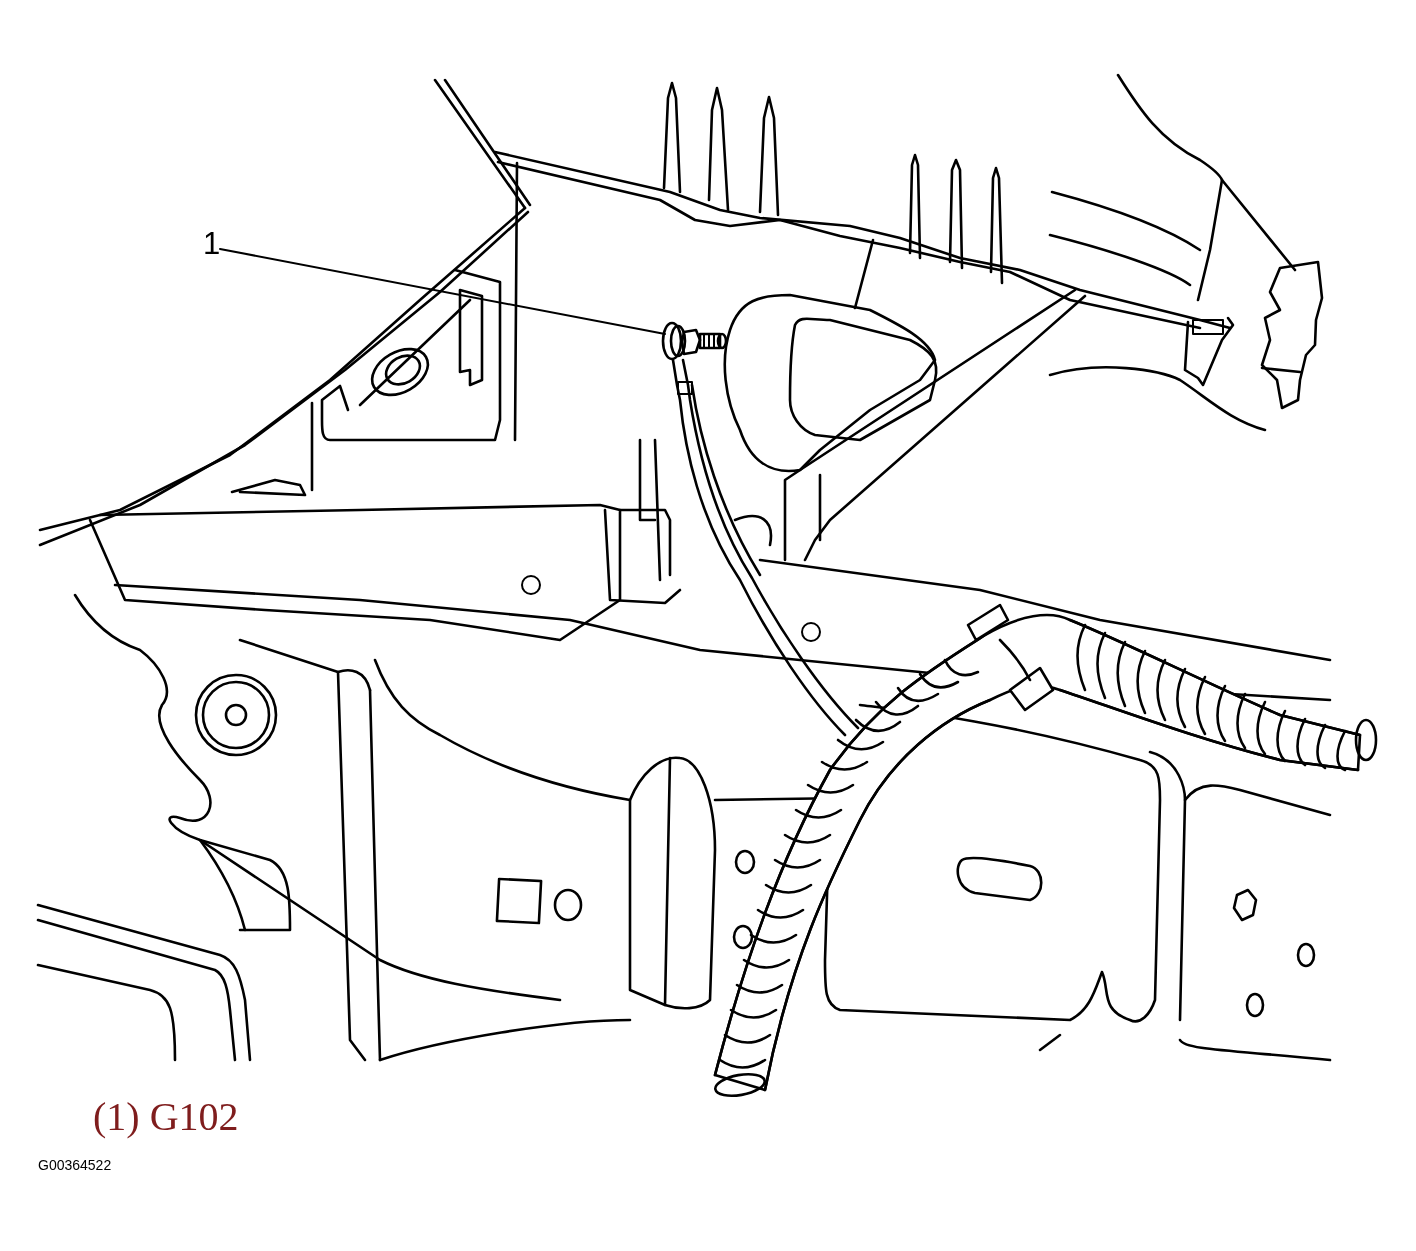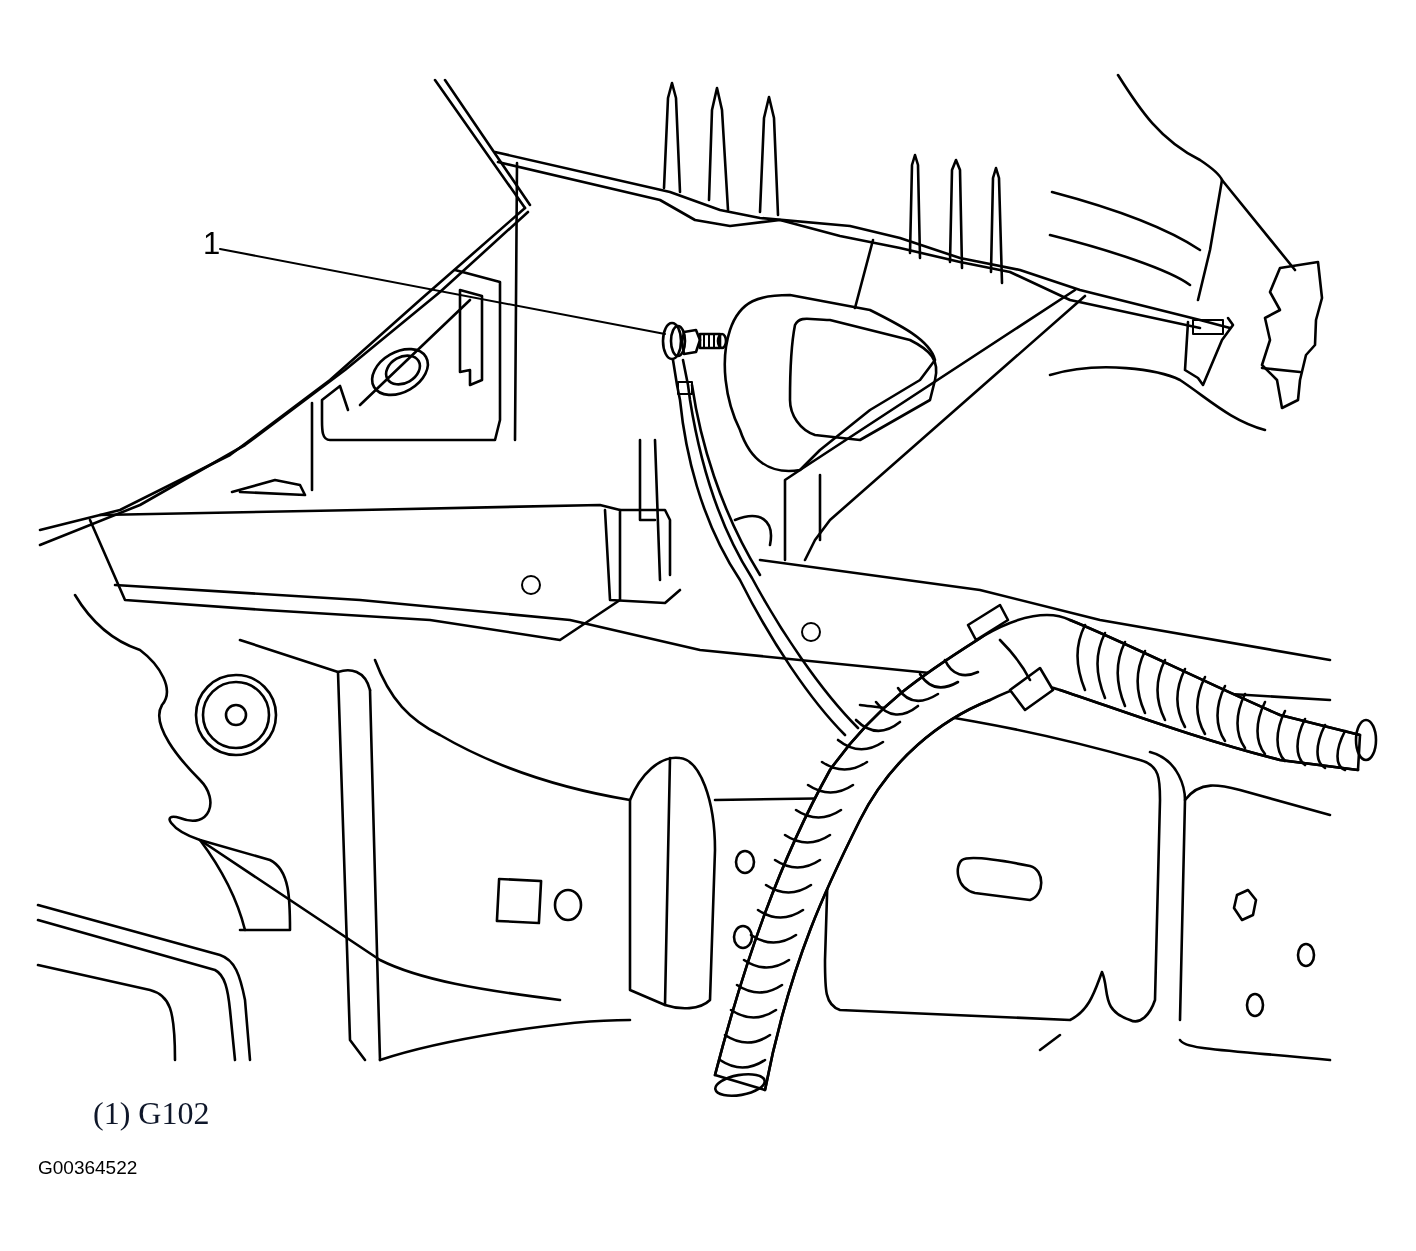--- a/index.html
+++ b/index.html
@@ -9,25 +9,25 @@
     fill:none; stroke:#000; stroke-width:2.6; stroke-linejoin:round; stroke-linecap:round;
   }
   #diagram .thin { stroke-width:2; }
   #diagram .fillw { fill:#fff; }
   .callout-num {
     position:absolute; left:203px; top:228px;
     font-family:"Liberation Sans", sans-serif; font-size:31px; color:#000; line-height:1;
   }
   .caption {
     position:absolute; left:93px; top:1097px;
-    font-family:"Liberation Serif", serif; font-size:32px; color:#0f172a; line-height:1;
+    font-family:"Liberation Serif", serif; font-size:40px; color:#7f1d1d; line-height:1;
   }
   .figure-id {
     position:absolute; left:38px; top:1158px;
-    font-family:"Liberation Sans", sans-serif; font-size:19px; color:#000; line-height:1;
+    font-family:"Liberation Sans", sans-serif; font-size:14px; color:#000; line-height:1;
   }
 </style>
 </head>
 <body>
 
 <svg id="diagram" viewBox="0 0 1416 1251" xmlns="http://www.w3.org/2000/svg">
 
   <g>
     <line x1="435" y1="80" x2="525" y2="208"></line>
     <line x1="445" y1="80" x2="530" y2="205"></line>

